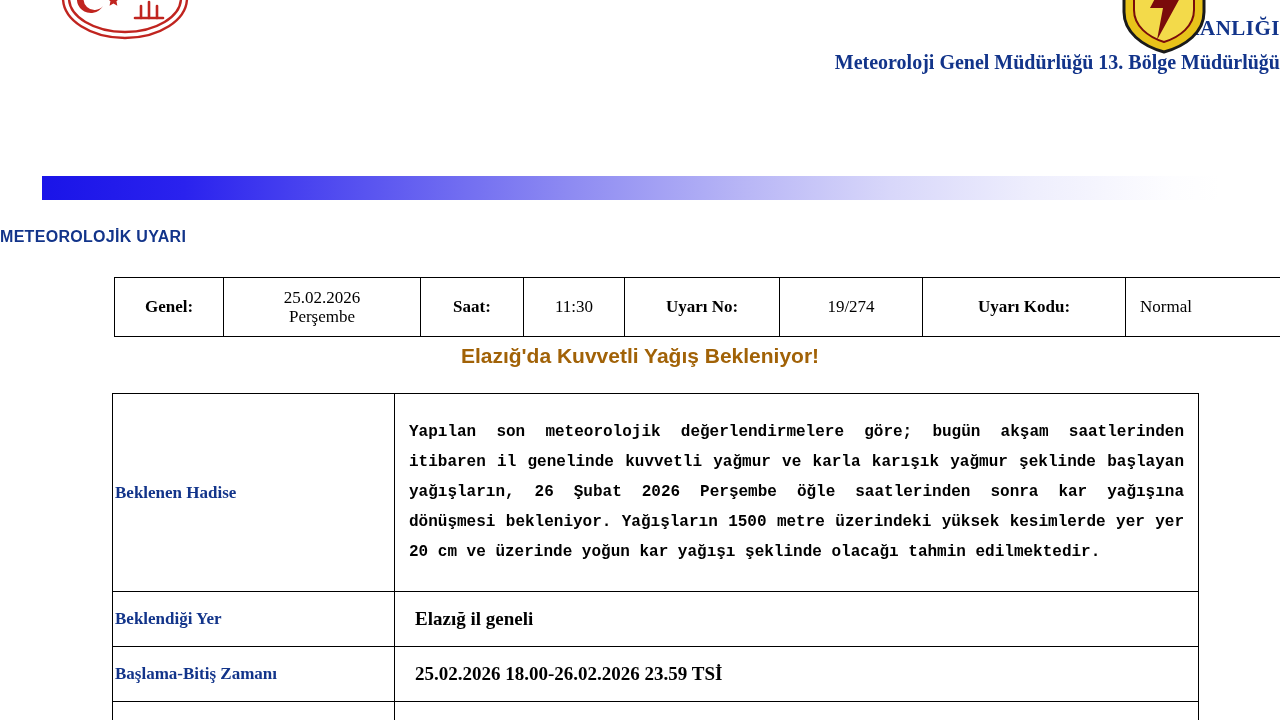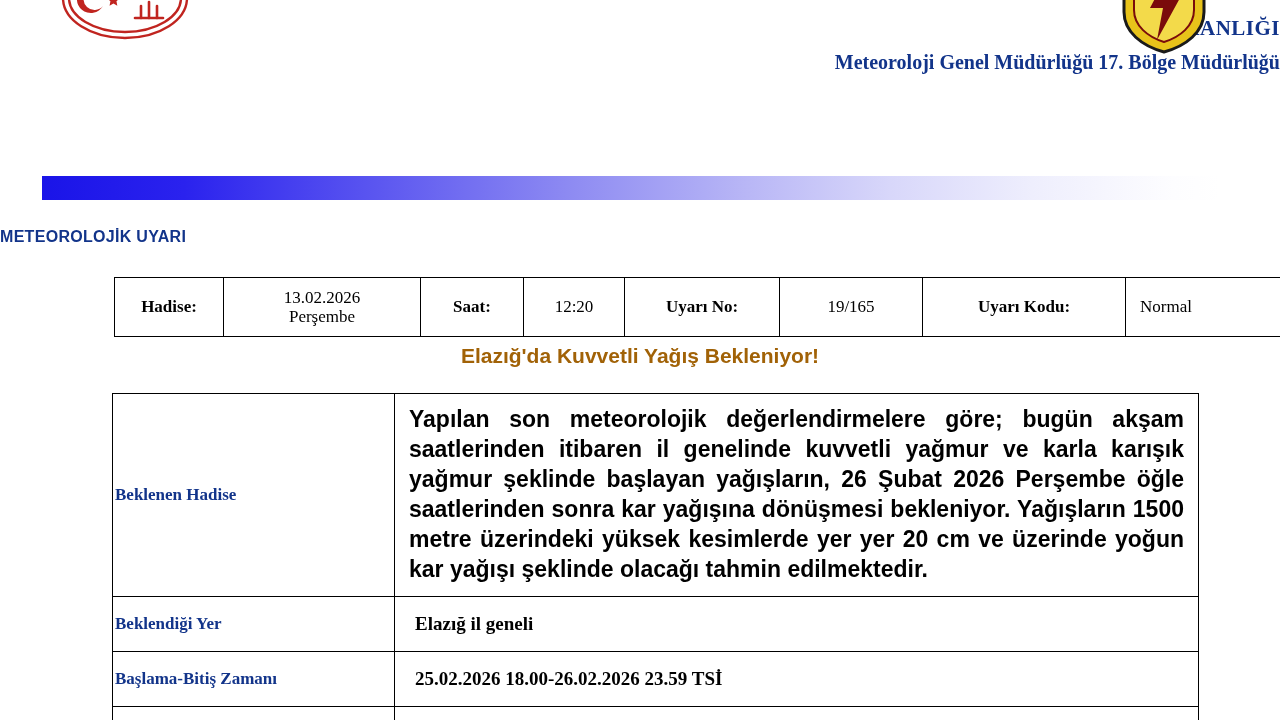--- a/index.html
+++ b/index.html
@@ -129,23 +129,23 @@
   }
   .d-label {
     width: 278px;
     font-family: "Liberation Serif", serif;
     font-weight: bold;
     font-size: 17px;
     color: #12348a;
     padding-left: 2px;
   }
   .d-value {
-    font-family: Liberation Sans, sans-serif;
-    font-weight: bold;
-    font-size: 23px;
+    font-family: Liberation Mono, monospace;
+    font-weight: bold;
+    font-size: 16px;
     padding: 10px 14px 12px 14px;
     text-align: justify;
     text-justify: inter-word;
     line-height: 30px;
   }
   .d-value-plain {
     font-family: "Liberation Serif", serif;
     font-weight: bold;
     font-size: 19px;
     padding: 0 20px;
@@ -178,40 +178,40 @@
   </svg>
 
   <svg class="logo-right" viewBox="0 0 96 96">
     <path d="M8 4 H88 V54 C88 74 70 88 48 94 C26 88 8 74 8 54 Z" fill="#e8c31a" stroke="#1a1a1a" stroke-width="3"></path>
     <path d="M18 8 H78 V52 C78 68 64 79 48 84 C32 79 18 68 18 52 Z" fill="#f3da4a" stroke="#7a0b0b" stroke-width="2"></path>
     <path d="M55 10 L34 50 H47 L41 82 L64 40 H50 Z" fill="#7a0b0b"></path>
   </svg>
 
   <div class="header-text">
     <div class="header-line1">BAKANLIĞI</div>
-    <div class="header-line2">Meteoroloji Genel Müdürlüğü 17. Bölge Müdürlüğü</div>
+    <div class="header-line2">Meteoroloji Genel Müdürlüğü 13. Bölge Müdürlüğü</div>
   </div>
 </div>
 
 <div class="gradient-bar"></div>
 
 <div class="warn-title">METEOROLOJİK UYARI</div>
 
 <table class="info-table">
   <tbody>
       <tr>
-    <td class="lbl" style="width:92px">Hadise:</td>
+    <td class="lbl" style="width:92px">Genel:</td>
     <td class="val date-cell" style="width:180px">
-      <div>13.02.2026</div>
+      <div>25.02.2026</div>
       <div>Perşembe</div>
     </td>
     <td class="lbl" style="width:86px">Saat:</td>
-    <td class="val" style="width:84px">12:20</td>
+    <td class="val" style="width:84px">11:30</td>
     <td class="lbl" style="width:138px">Uyarı No:</td>
-    <td class="val" style="width:126px">19/165</td>
+    <td class="val" style="width:126px">19/274</td>
     <td class="lbl" style="width:186px">Uyarı Kodu:</td>
     <td class="val-small" style="width:145px;text-align:left;padding-left:14px">Normal</td>
   </tr>
 </tbody>
   </table>
 
 <div class="red-head">Elazığ'da Kuvvetli Yağış Bekleniyor!</div>
 
 <table class="detail-table">
   <tbody>

